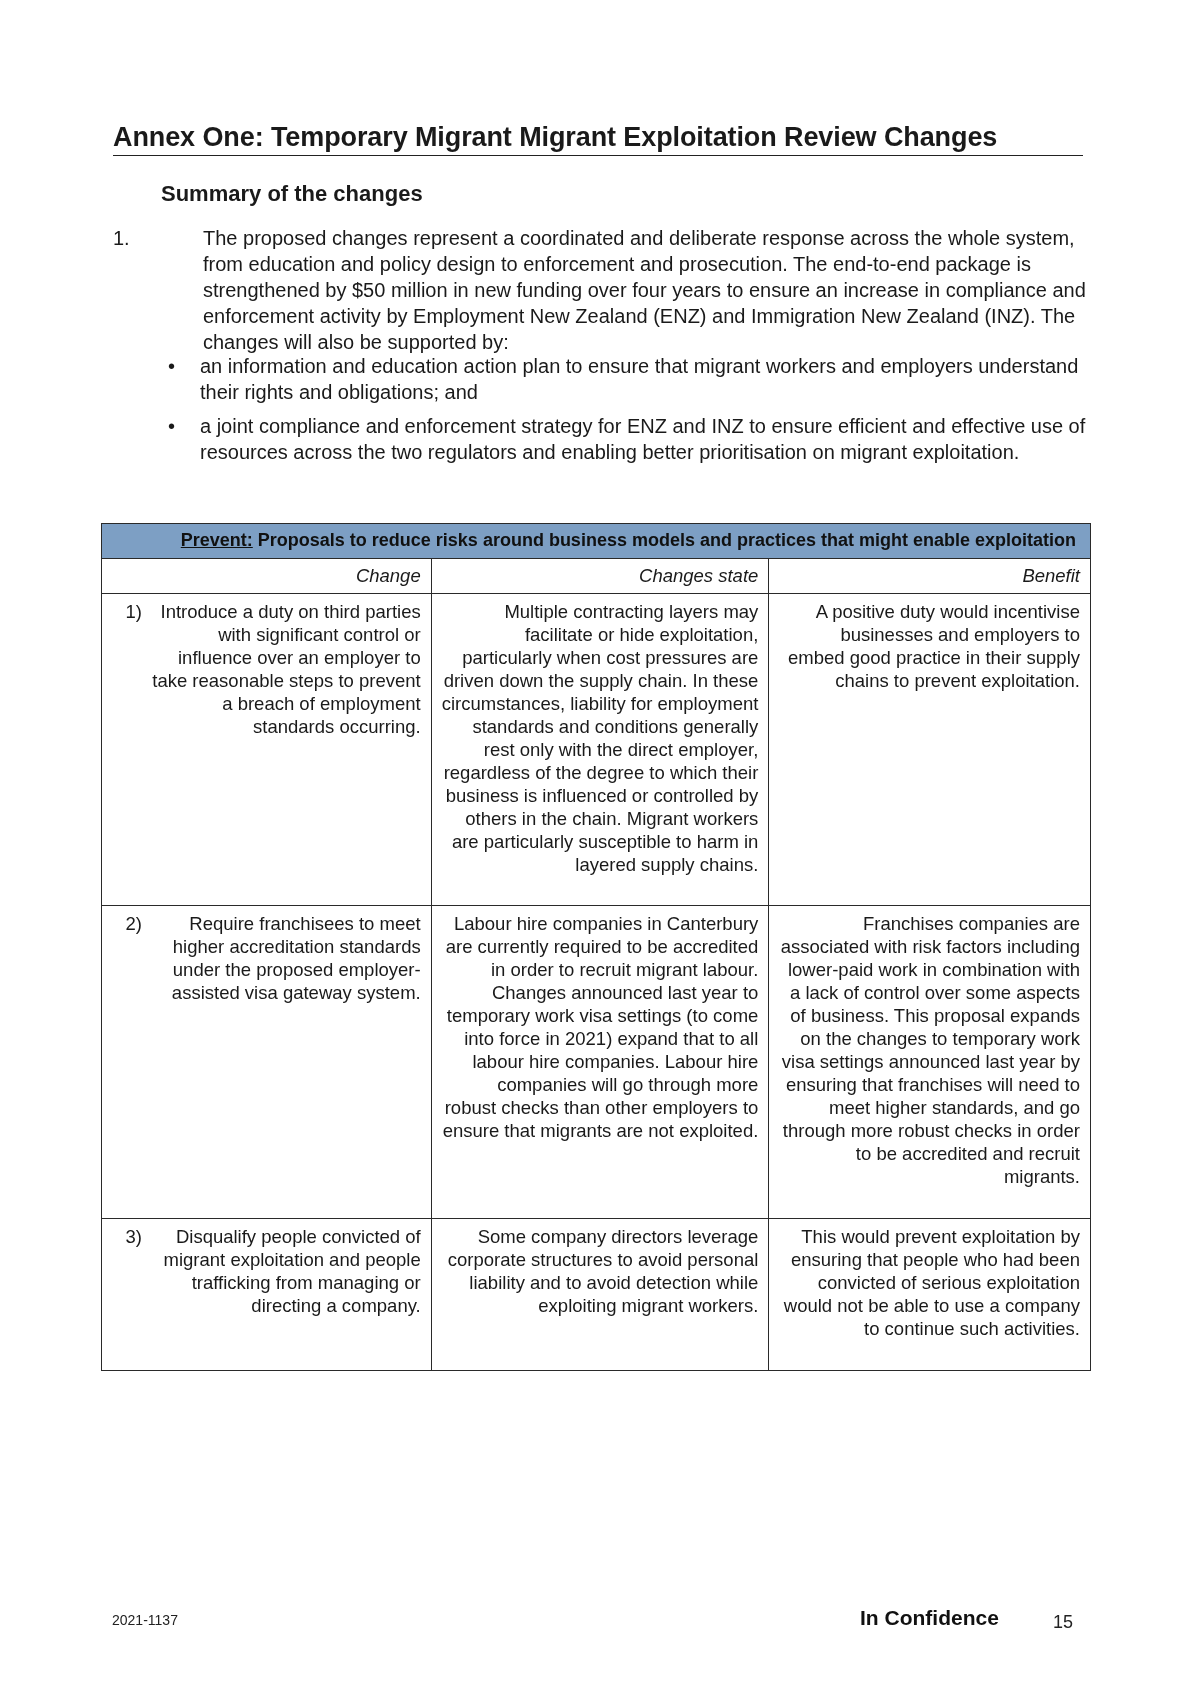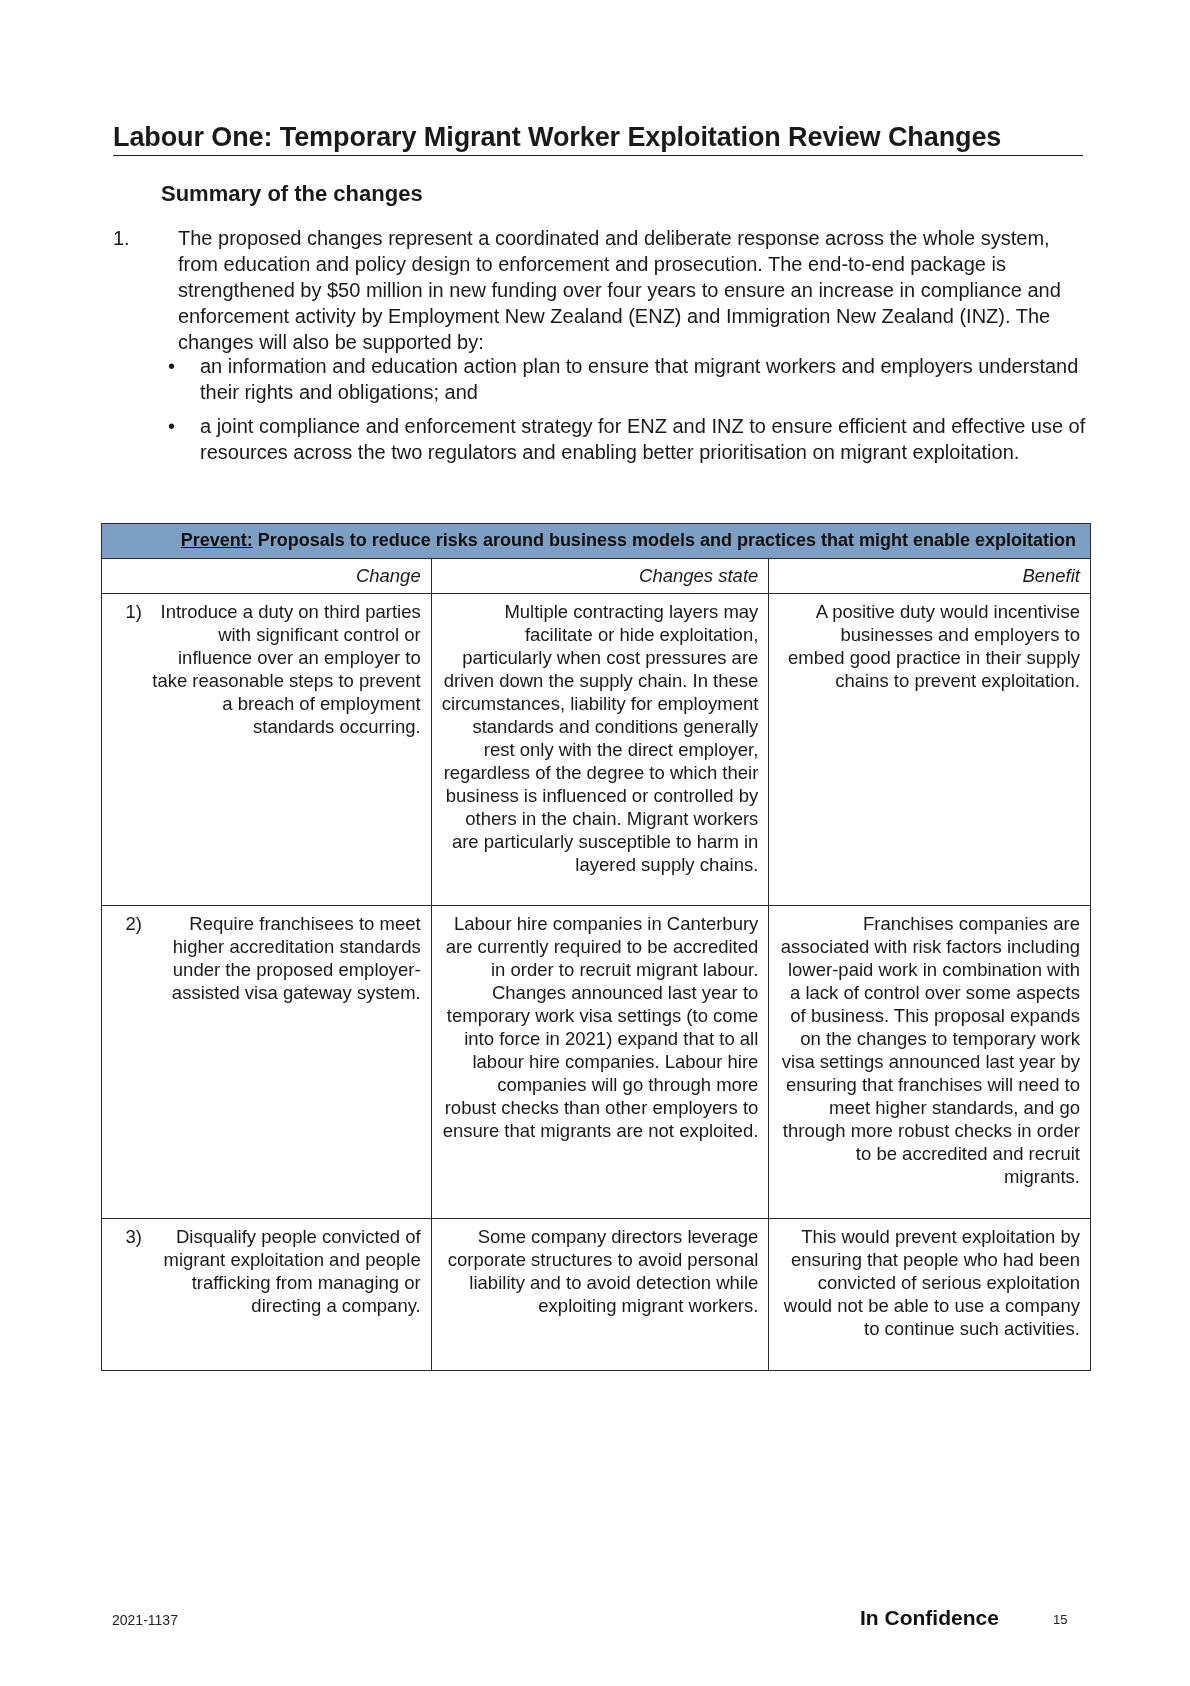--- a/index.html
+++ b/index.html
@@ -1,40 +1,40 @@
 <!DOCTYPE html>
 <html><head>
 <meta charset="utf-8">
 <style>
   html, body { margin: 0; padding: 0; background: #ffffff; }
   body { width: 1190px; height: 1686px; position: relative; font-family: "Liberation Sans", sans-serif; color: #111; overflow: hidden; }
   .page-title { position: absolute; left: 113px; top: 122px; width: 970px; font-size: 27px; font-weight: bold; color: #1a1a1a; padding-bottom: 2px; border-bottom: 1.5px solid #222; letter-spacing: -0.1px; }
   .section-heading { position: absolute; left: 113px; top: 181px; font-size: 22px; font-weight: bold; color: #1a1a1a; margin-left: 48px; }
   .para { position: absolute; left: 113px; top: 225px; width: 980px; font-size: 20px; line-height: 26px; color: #1a1a1a; }
   .para .num { position: absolute; left: 0; top: 0; }
-  .para .body { margin-left: 65px; }
+  .para .body { margin-left: 90px; }
   .bullet { position: absolute; left: 168px; width: 925px; font-size: 20px; line-height: 26px; color: #1a1a1a; }
   .bullet .dot { position: absolute; left: 0; top: 0; }
   .bullet .body { margin-left: 32px; }
   table.changes { position: absolute; left: 101px; top: 523px; width: 990px; border-collapse: collapse; font-size: 18.5px; line-height: 23px; color: #1a1a1a; }
   table.changes td, table.changes th { border: 1.5px solid #2a2a2a; vertical-align: top; text-align: right; }
   .tbl-head { background: #7d9fc4; font-weight: bold; font-size: 18px; line-height: 20px; padding: 6px 14px 8px 14px; color: #111; }
   .tbl-head .lead { text-decoration: underline; }
   .col-head { font-style: italic; font-weight: normal; padding: 5px 10px 6px 10px; margin-top: 36px; }
   .cell { padding: 6px 10px 8px 10px; }
   .cell-change { display: flex; }
   .cell-change .rn { width: 30px; flex-shrink: 0; }
   .footer-ref { position: absolute; left: 112px; top: 1612px; font-size: 14px; color: #222; }
   .footer-conf { position: absolute; left: 860px; top: 1606px; font-size: 21px; font-weight: bold; color: #111; }
-  .footer-page { position: absolute; left: 1053px; top: 1612px; font-size: 13px; color: #222; text-align: center; }
+  .footer-page { position: absolute; left: 1053px; top: 1612px; font-size: 18px; color: #222; text-align: center; }
 </style>
 </head>
 <body>
 
-<div class="page-title">Labour One: Temporary Migrant Worker Exploitation Review Changes</div>
+<div class="page-title">Annex One: Temporary Migrant Migrant Exploitation Review Changes</div>
 
 <div class="section-heading">Summary of the changes</div>
 
 <div class="para">
   <span class="num">1.</span>
   <div class="body">The proposed changes represent a coordinated and deliberate response across the whole system, from education and policy design to enforcement and prosecution. The end-to-end package is strengthened by $50 million in new funding over four years to ensure an increase in compliance and enforcement activity by Employment New Zealand (ENZ) and Immigration New Zealand (INZ). The changes will also be supported by:</div>
 </div>
 
 <div class="bullet" style="top:353px;">
   <span class="dot">•</span>

